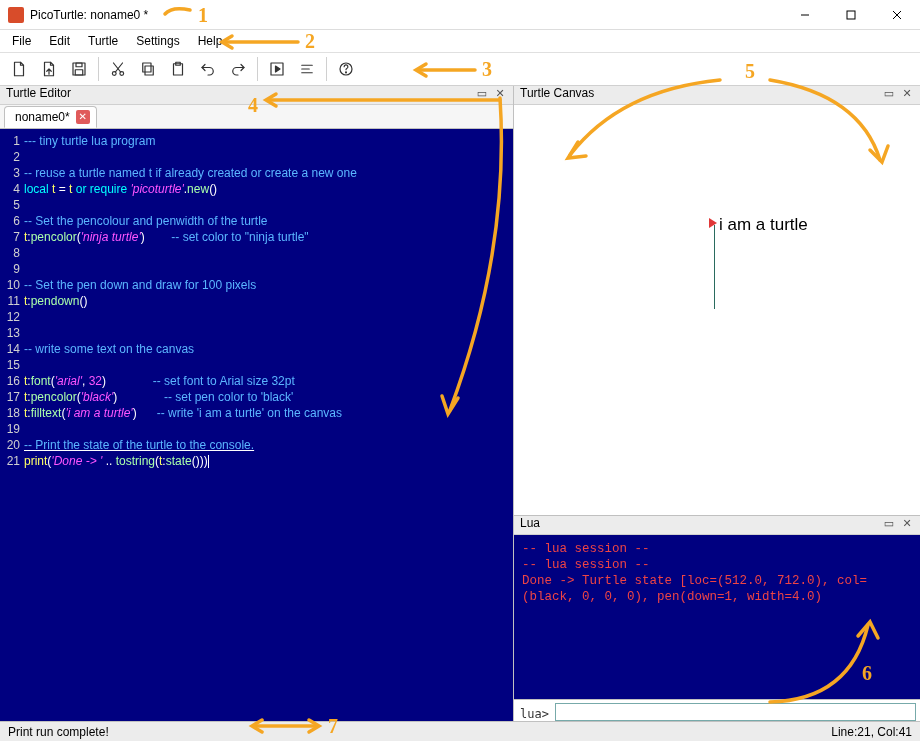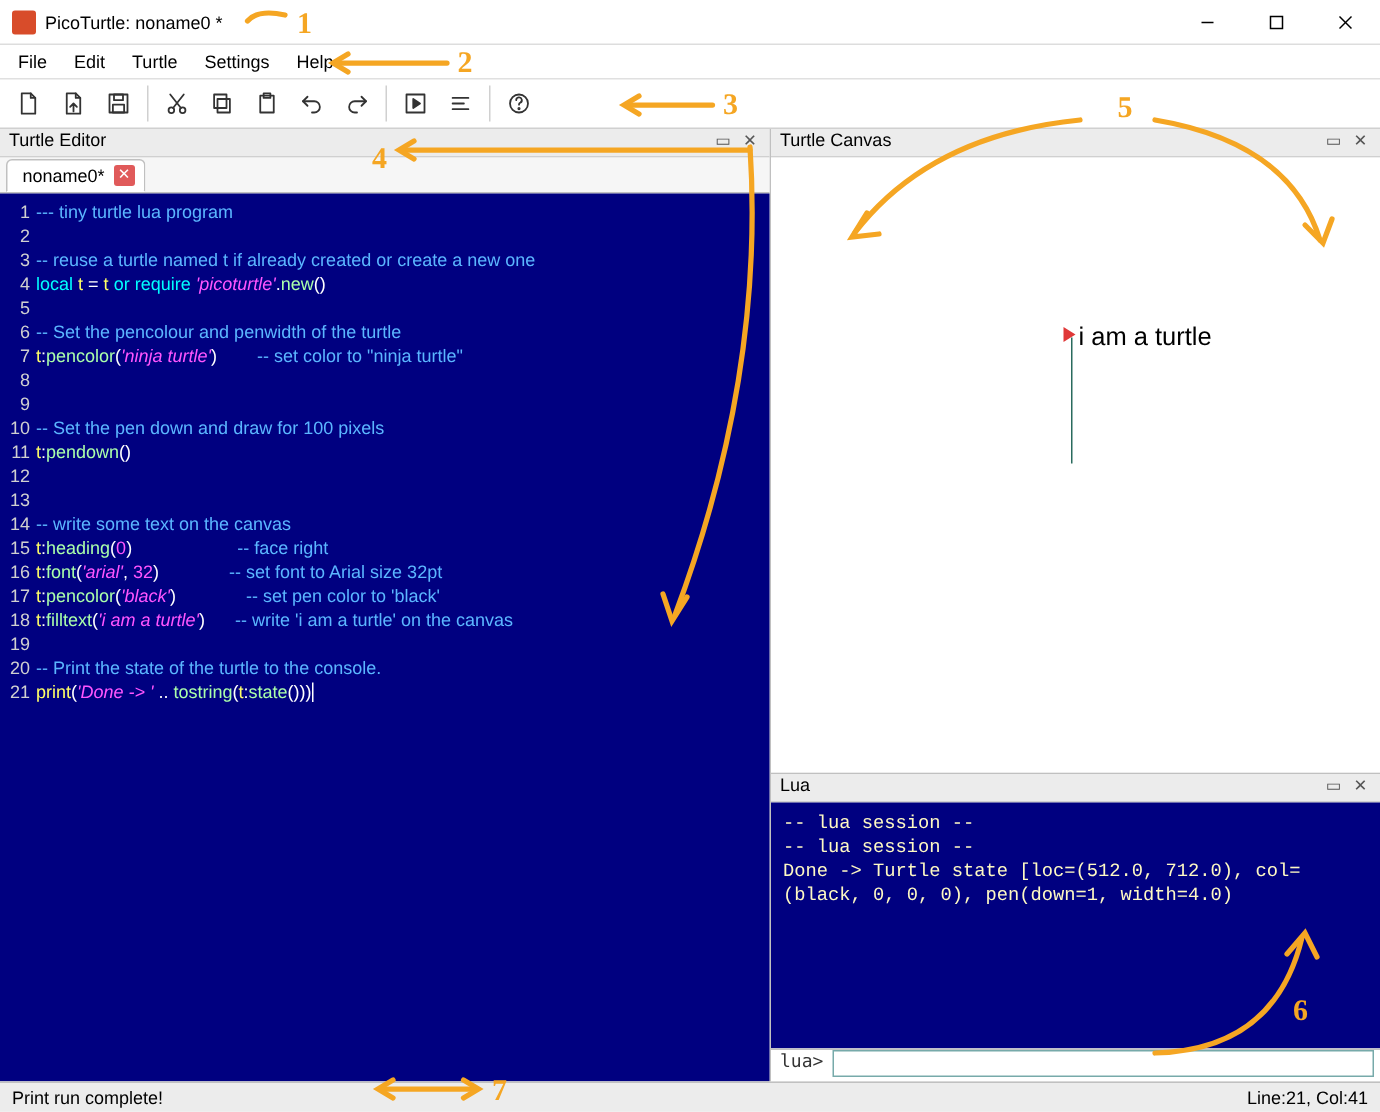--- a/index.html
+++ b/index.html
@@ -34,22 +34,22 @@
 .c-op { color: #ffffff; }
 .c-str { color: #ff55ff; font-style: italic; }
 .c-num { color: #ff55ff; }
 .c-fn { color: #aaffaa; }
 .c-print { color: #ffff66; }
 .canvas { flex: 1; background: #fff; position: relative; }
 .canvas .v-line { position: absolute; left: 200px; top: 120px; width: 1px; height: 84px; background: #2a6b5e; }
 .canvas .tri { position: absolute; left: 195px; top: 113px; width: 0; height: 0; border-top: 5px solid transparent; border-bottom: 5px solid transparent; border-left: 8px solid #d22; opacity:.9;}
 .canvas .txt { position: absolute; left: 205px; top: 110px; font-family: Arial, sans-serif; font-size: 17px; color: #000; }
 .lua-pane { height: 206px; display: flex; flex-direction: column; border-top: 1px solid #c0c0c0; }
-.lua-out { flex: 1; background: #000080; font-family: Consolas, "Courier New", monospace; font-size: 12.5px; color: #fef9c3; padding: 6px 8px; white-space: pre-wrap; line-height: 16px; }
-.lua-in { height: 22px; background: #fff; display: flex; align-items: flex-start; border-top: 1px solid #c0c0c0; }
+.lua-out { flex: 1; background: #000080; font-family: Consolas, "Courier New", monospace; font-size: 12.5px; color: #ef4444; padding: 6px 8px; white-space: pre-wrap; line-height: 16px; }
+.lua-in { height: 22px; background: #fff; display: flex; align-items: flex-end; border-top: 1px solid #c0c0c0; }
 .lua-in .prompt { padding: 0 6px; font-family: Consolas, monospace; color: #333; }
 .lua-in input { flex: 1; border: 1px solid #7aa; height: 18px; margin-right: 4px; padding: 0 3px; font-family: Consolas, monospace; font-size: 12px; outline: none; }
 .statusbar { height: 20px; background: #ececec; border-top: 1px solid #c0c0c0; display: flex; align-items: center; padding: 0 8px; font-size: 12px; color: #000; }
 .statusbar .spacer { flex: 1; }
 .annot-layer { position: absolute; inset: 0; pointer-events: none; }
 .annot-layer text { font-family: "Comic Sans MS", cursive; font-size: 20px; fill: #f5a623; font-weight: bold; }
 .annot-layer path, .annot-layer line { stroke: #f5a623; stroke-width: 3.5; fill: none; stroke-linecap: round; }
 .cursor { display:inline-block; width:1px; height:13px; background:#fff; vertical-align:middle; }
 </style>
 </head>
@@ -187,26 +187,26 @@
         <div class="row"><span class="ln">5</span><span class="code" style="white-space: pre-wrap; word-break: break-word; max-width: 480px;"></span></div>
         <div class="row"><span class="ln">6</span><span class="code" style="white-space: pre-wrap; word-break: break-word; max-width: 480px;"><span class="c-comment">-- Set the pencolour and penwidth of the turtle</span></span></div>
         <div class="row"><span class="ln">7</span><span class="code" style="white-space: pre-wrap; word-break: break-word; max-width: 480px;"><span class="c-id">t</span><span class="c-op">:</span><span class="c-fn">pencolor</span><span class="c-op">(</span><span class="c-str">'ninja turtle'</span><span class="c-op">)</span>        <span class="c-comment">-- set color to "ninja turtle"</span></span></div>
         <div class="row"><span class="ln">8</span></div>
         <div class="row"><span class="ln">9</span><span class="code" style="white-space: pre-wrap; word-break: break-word; max-width: 480px;"></span></div>
         <div class="row"><span class="ln">10</span><span class="code" style="white-space: pre-wrap; word-break: break-word; max-width: 480px;"><span class="c-comment">-- Set the pen down and draw for 100 pixels</span></span></div>
         <div class="row"><span class="ln">11</span><span class="code" style="white-space: pre-wrap; word-break: break-word; max-width: 480px;"><span class="c-id">t</span><span class="c-op">:</span><span class="c-fn">pendown</span><span class="c-op">()</span></span></div>
         <div class="row"><span class="ln">12</span></div>
         <div class="row"><span class="ln">13</span><span class="code" style="white-space: pre-wrap; word-break: break-word; max-width: 480px;"></span></div>
         <div class="row"><span class="ln">14</span><span class="code" style="white-space: pre-wrap; word-break: break-word; max-width: 480px;"><span class="c-comment">-- write some text on the canvas</span></span></div>
-        <div class="row"><span class="ln">15</span><span class="code" style="white-space: pre-wrap; word-break: break-word; max-width: 480px;"><span class="c-id">t</span><span class="c-op">:</span><span class="c-fn">heading</span><span class="c-op">(</span><span class="c-num">0</span><span class="c-op">)</span>                     <span class="c-comment">-- face right</span></span></div>
+        <div class="row"><span class="ln">15</span></div>
         <div class="row"><span class="ln">16</span><span class="code" style="white-space: pre-wrap; word-break: break-word; max-width: 480px;"><span class="c-id">t</span><span class="c-op">:</span><span class="c-fn">font</span><span class="c-op">(</span><span class="c-str">'arial'</span><span class="c-op">,</span> <span class="c-num">32</span><span class="c-op">)</span>              <span class="c-comment">-- set font to Arial size 32pt</span></span></div>
         <div class="row"><span class="ln">17</span><span class="code" style="white-space: pre-wrap; word-break: break-word; max-width: 480px;"><span class="c-id">t</span><span class="c-op">:</span><span class="c-fn">pencolor</span><span class="c-op">(</span><span class="c-str">'black'</span><span class="c-op">)</span>              <span class="c-comment">-- set pen color to 'black'</span></span></div>
         <div class="row"><span class="ln">18</span><span class="code" style="white-space: pre-wrap; word-break: break-word; max-width: 480px;"><span class="c-id">t</span><span class="c-op">:</span><span class="c-fn">filltext</span><span class="c-op">(</span><span class="c-str">'i am a turtle'</span><span class="c-op">)</span>      <span class="c-comment">-- write 'i am a turtle' on the canvas</span></span></div>
         <div class="row"><span class="ln">19</span><span class="code" style="white-space: pre-wrap; word-break: break-word; max-width: 480px;"></span></div>
-        <div class="row"><span class="ln">20</span><span class="code" style="white-space: pre-wrap; word-break: break-word; max-width: 480px;"><span class="c-comment">-- Print the state of the turtle to the console.</span></span></div>
+        <div class="row"><span class="ln">20</span><span class="code" style="white-space: pre-wrap; word-break: break-word; max-width: 480px; text-decoration: underline;"><span class="c-comment">-- Print the state of the turtle to the console.</span></span></div>
         <div class="row"><span class="ln">21</span><span class="code" style="white-space: pre-wrap; word-break: break-word; max-width: 480px;"><span class="c-print">print</span><span class="c-op">(</span><span class="c-str">'Done -&gt; '</span> <span class="c-op">..</span> <span class="c-fn">tostring</span><span class="c-op">(</span><span class="c-id">t</span><span class="c-op">:</span><span class="c-fn">state</span><span class="c-op">()))</span><span class="cursor"></span></span></div>
       </div>
   </div>
 
   <div class="right">
     <div class="panehdr">
       <span>Turtle Canvas</span>
       <div class="spacer"></div>
       <div class="ico">▭</div>
       <div class="ico">✕</div>

